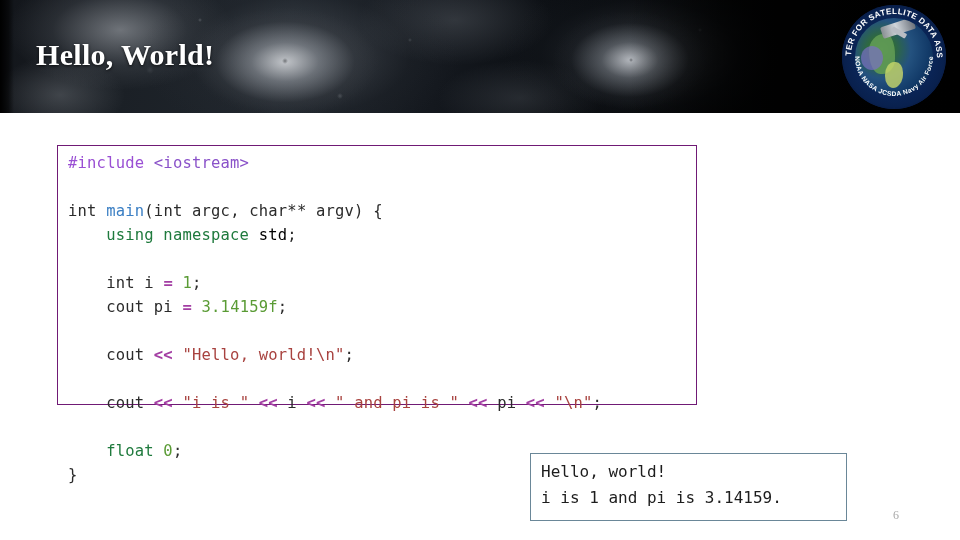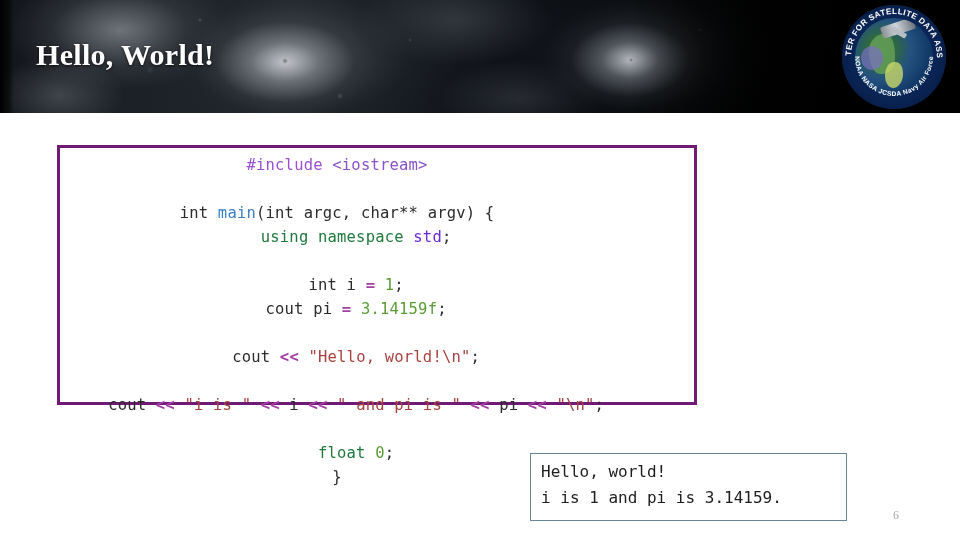--- a/index.html
+++ b/index.html
@@ -152,43 +152,42 @@
     font-size: 6.6px;
   }
 
   
   #code-box {
     position: absolute;
     left: 57px;
     top: 145px;
     width: 640px;
     height: 260px;
-    border: 3px solid #701a75;
+    border: 1px solid #701a75;
     background: #ffffff;
     box-sizing: border-box;
     overflow: visible;
-    text-align: center;
   }
   #code-text {
     position: absolute;
     left: 10px;
     top: 5px;
     margin: 0;
     font-family: "DejaVu Sans Mono", "Liberation Mono", monospace;
     font-size: 15.5px;
     line-height: 24px;
     white-space: pre;
     color: #2b2b2b;
     letter-spacing: .2px;
   }
   .tok-pre   { color: #9a4fd4; }          
   .tok-inc   { color: #8a52c9; }          
   .tok-fn    { color: #3b7fc4; }          
   .tok-kw    { color: #1f7a3d; font-weight: normal; }  
-  .tok-ns    { color: #6d28d9; }          
+  .tok-ns    { color: #000000; }          
   .tok-op    { color: #a33ea3; font-weight: bold; }  
   .tok-num   { color: #5a9b35; }          
   .tok-str   { color: #a8423f; }          
   .tok-plain { color: #2b2b2b; }
 
   
   #output-box {
     position: absolute;
     left: 530px;
     top: 453px;

